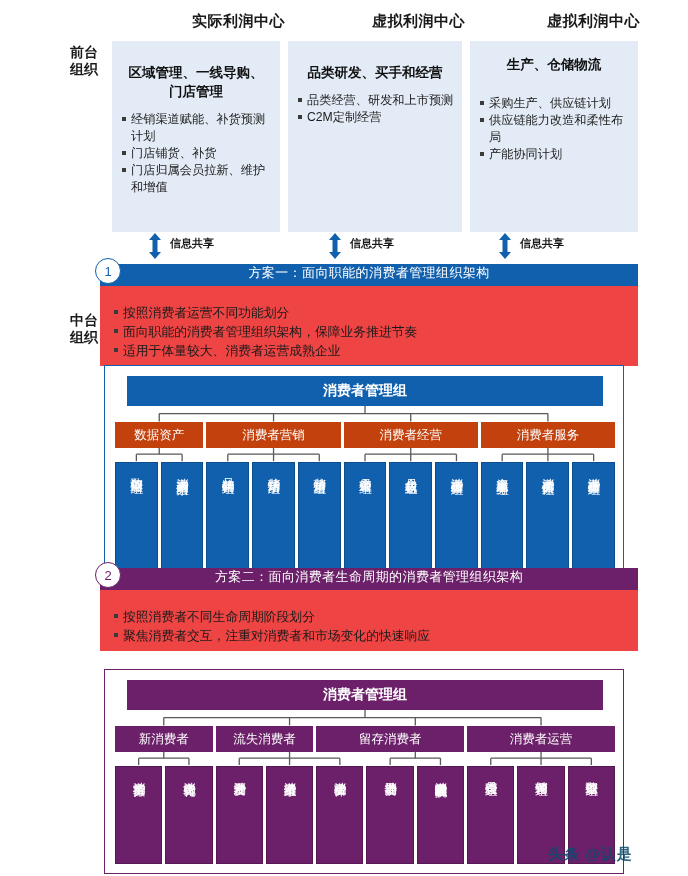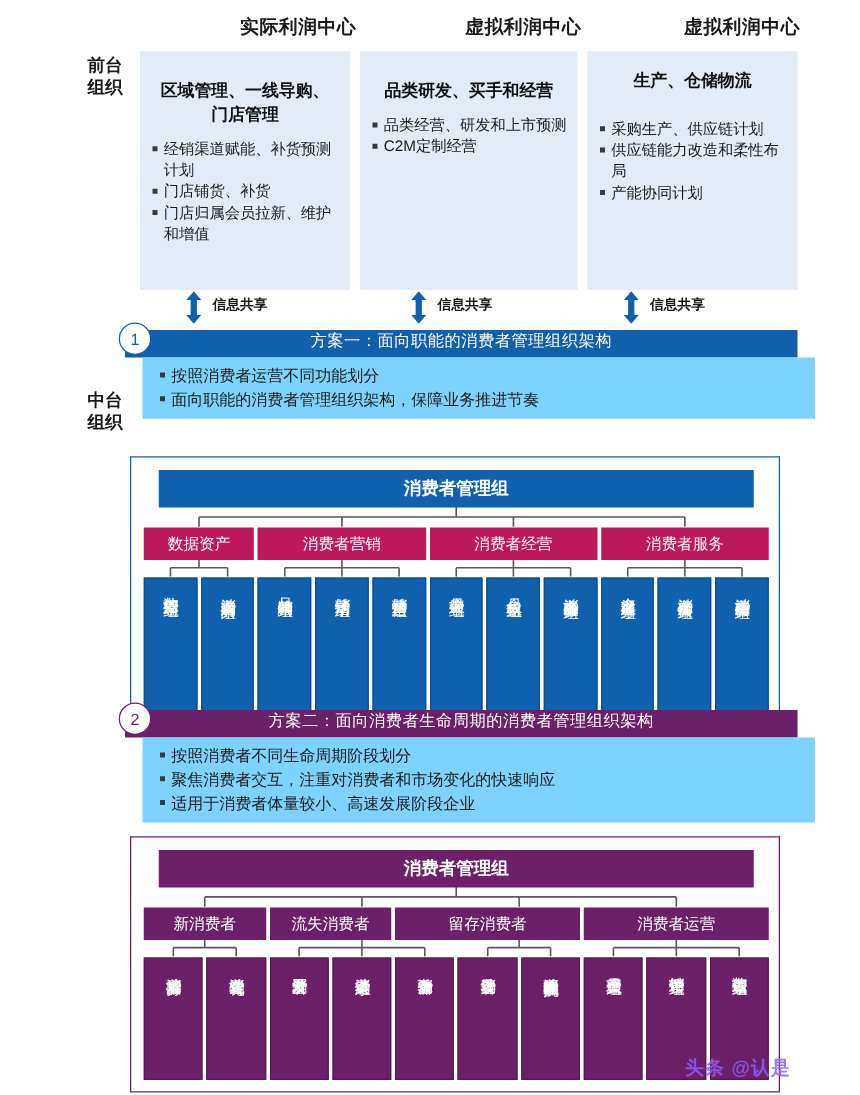--- a/index.html
+++ b/index.html
@@ -67,40 +67,40 @@
   .banner.purple{background:#6b2069;}
 
   .numcircle{
     position:absolute;left:-5px;top:-6px;width:26px;height:26px;border-radius:50%;
     background:#ffffff;display:flex;align-items:center;justify-content:center;
     font-size:13px;color:#1060ae;box-sizing:border-box;
   }
   .numcircle.blue{border:1.6px solid #1060ae;color:#1060ae;}
   .numcircle.purple{border:1.6px solid #6b2069;color:#6b2069;}
 
-  .bullets{position:absolute;left:14px;top:22px;width:538px;background:#7dd3fc;padding:5px 0 6px 0;}
+  .bullets{position:absolute;left:0;top:22px;width:538px;background:#ef4444;padding:17px 0 6px 0;}
   .bullets ul{margin:0;padding:0 8px 0 14px;list-style:none;}
   .bullets li{font-size:12.8px;line-height:19px;color:#1a1a1a;position:relative;padding-left:9px;}
   .bullets li:before{content:"";position:absolute;left:0;top:7px;width:4px;height:4px;background:#3a3a3a;}
 
   
   .orgframe{position:absolute;left:4px;box-sizing:border-box;background:#ffffff;}
   .orgframe.blue{border:1.4px solid #1060ae;top:101px;width:520px;height:222px;}
   .orgframe.purple{border:1.4px solid #6b2069;top:101px;width:520px;height:205px;}
 
   .rootbox{position:absolute;left:22px;top:10px;width:476px;height:30px;
            display:flex;align-items:center;justify-content:center;}
   .rootbox span{font-size:14px;font-weight:bold;color:#fff;}
   .rootbox.blue{background:#1060ae;}
   .rootbox.purple{background:#6b2069;}
 
   .midrow{position:absolute;left:10px;top:56px;width:500px;height:26px;display:flex;gap:3px;}
   .midbox{display:flex;align-items:center;justify-content:center;}
   .midbox span{font-size:12.5px;color:#ffffff;white-space:nowrap;}
-  .midbox.blue{background:#be185d;}
+  .midbox.blue{background:#c2410c;}
   .midbox.purple{background:#6b2069;}
 
   .leafrow{position:absolute;left:10px;top:96px;width:500px;display:flex;gap:3px;}
   .leafbox{
     box-sizing:border-box;
     display:flex;align-items:flex-start;justify-content:center;
     padding-top:5px;
   }
   .leafbox.blue{background:#1060ae;border:1px solid #0d4d8c;height:112px;}
   .leafbox.purple{background:#6b2069;border:1px solid #551a53;height:98px;}
@@ -110,21 +110,21 @@
     text-align:left;height:100%;
   }
   .leafbox.purple .vtext{letter-spacing:0.5px;}
 
   
   .conn{position:absolute;left:0;top:0;width:520px;height:100%;pointer-events:none;}
 
   
   .watermark{
     position:absolute;left:548px;top:845px;font-size:15px;
-    color:#8b5cf6;font-weight:bold;letter-spacing:1px;opacity:.85;
+    color:#0c4a6e;font-weight:bold;letter-spacing:1px;opacity:.85;
   }
 </style>
 </head>
 <body>
 
 <div class="page">
 
   <div class="front-row">
 
     <div class="center-titles">
@@ -191,20 +191,21 @@
 
   <div class="section sec1">
     <div class="banner blue">
       <span>方案一：面向职能的消费者管理组织架构</span>
     </div>
     <div class="numcircle blue">1</div>
     <div class="bullets">
       <ul>
         <li>按照消费者运营不同功能划分</li>
         <li>面向职能的消费者管理组织架构，保障业务推进节奏</li>
+        <li>适用于体量较大、消费者运营成熟企业</li>
       </ul>
     </div>
     <div class="orgframe blue">
       <svg class="conn" viewBox="0 0 520 222" preserveAspectRatio="none">
           <line x1="260" y1="40" x2="260" y2="48" stroke="#58595b" stroke-width="1.3"></line>
           <line x1="54.22727272727273" y1="48" x2="442.9090909090909" y2="48" stroke="#58595b" stroke-width="1.3"></line>
           <line x1="54.22727272727273" y1="48" x2="54.22727272727273" y2="56" stroke="#58595b" stroke-width="1.3"></line>
           <line x1="168.54545454545456" y1="48" x2="168.54545454545456" y2="56" stroke="#58595b" stroke-width="1.3"></line>
           <line x1="305.72727272727275" y1="48" x2="305.72727272727275" y2="56" stroke="#58595b" stroke-width="1.3"></line>
           <line x1="442.9090909090909" y1="48" x2="442.9090909090909" y2="56" stroke="#58595b" stroke-width="1.3"></line>
@@ -285,21 +286,20 @@
 
   <div class="section sec2">
     <div class="banner purple">
       <span>方案二：面向消费者生命周期的消费者管理组织架构</span>
     </div>
     <div class="numcircle purple">2</div>
     <div class="bullets">
       <ul>
         <li>按照消费者不同生命周期阶段划分</li>
         <li>聚焦消费者交互，注重对消费者和市场变化的快速响应</li>
-        <li>适用于消费者体量较小、高速发展阶段企业</li>
       </ul>
     </div>
     <div class="orgframe purple">
       <svg class="conn" viewBox="0 0 520 205" preserveAspectRatio="none">
           <line x1="260" y1="40" x2="260" y2="48" stroke="#58595b" stroke-width="1.3"></line>
           <line x1="58.8" y1="48" x2="436.04999999999995" y2="48" stroke="#58595b" stroke-width="1.3"></line>
           <line x1="58.8" y1="48" x2="58.8" y2="56" stroke="#58595b" stroke-width="1.3"></line>
           <line x1="184.54999999999998" y1="48" x2="184.54999999999998" y2="56" stroke="#58595b" stroke-width="1.3"></line>
           <line x1="310.3" y1="48" x2="310.3" y2="56" stroke="#58595b" stroke-width="1.3"></line>
           <line x1="436.04999999999995" y1="48" x2="436.04999999999995" y2="56" stroke="#58595b" stroke-width="1.3"></line>

